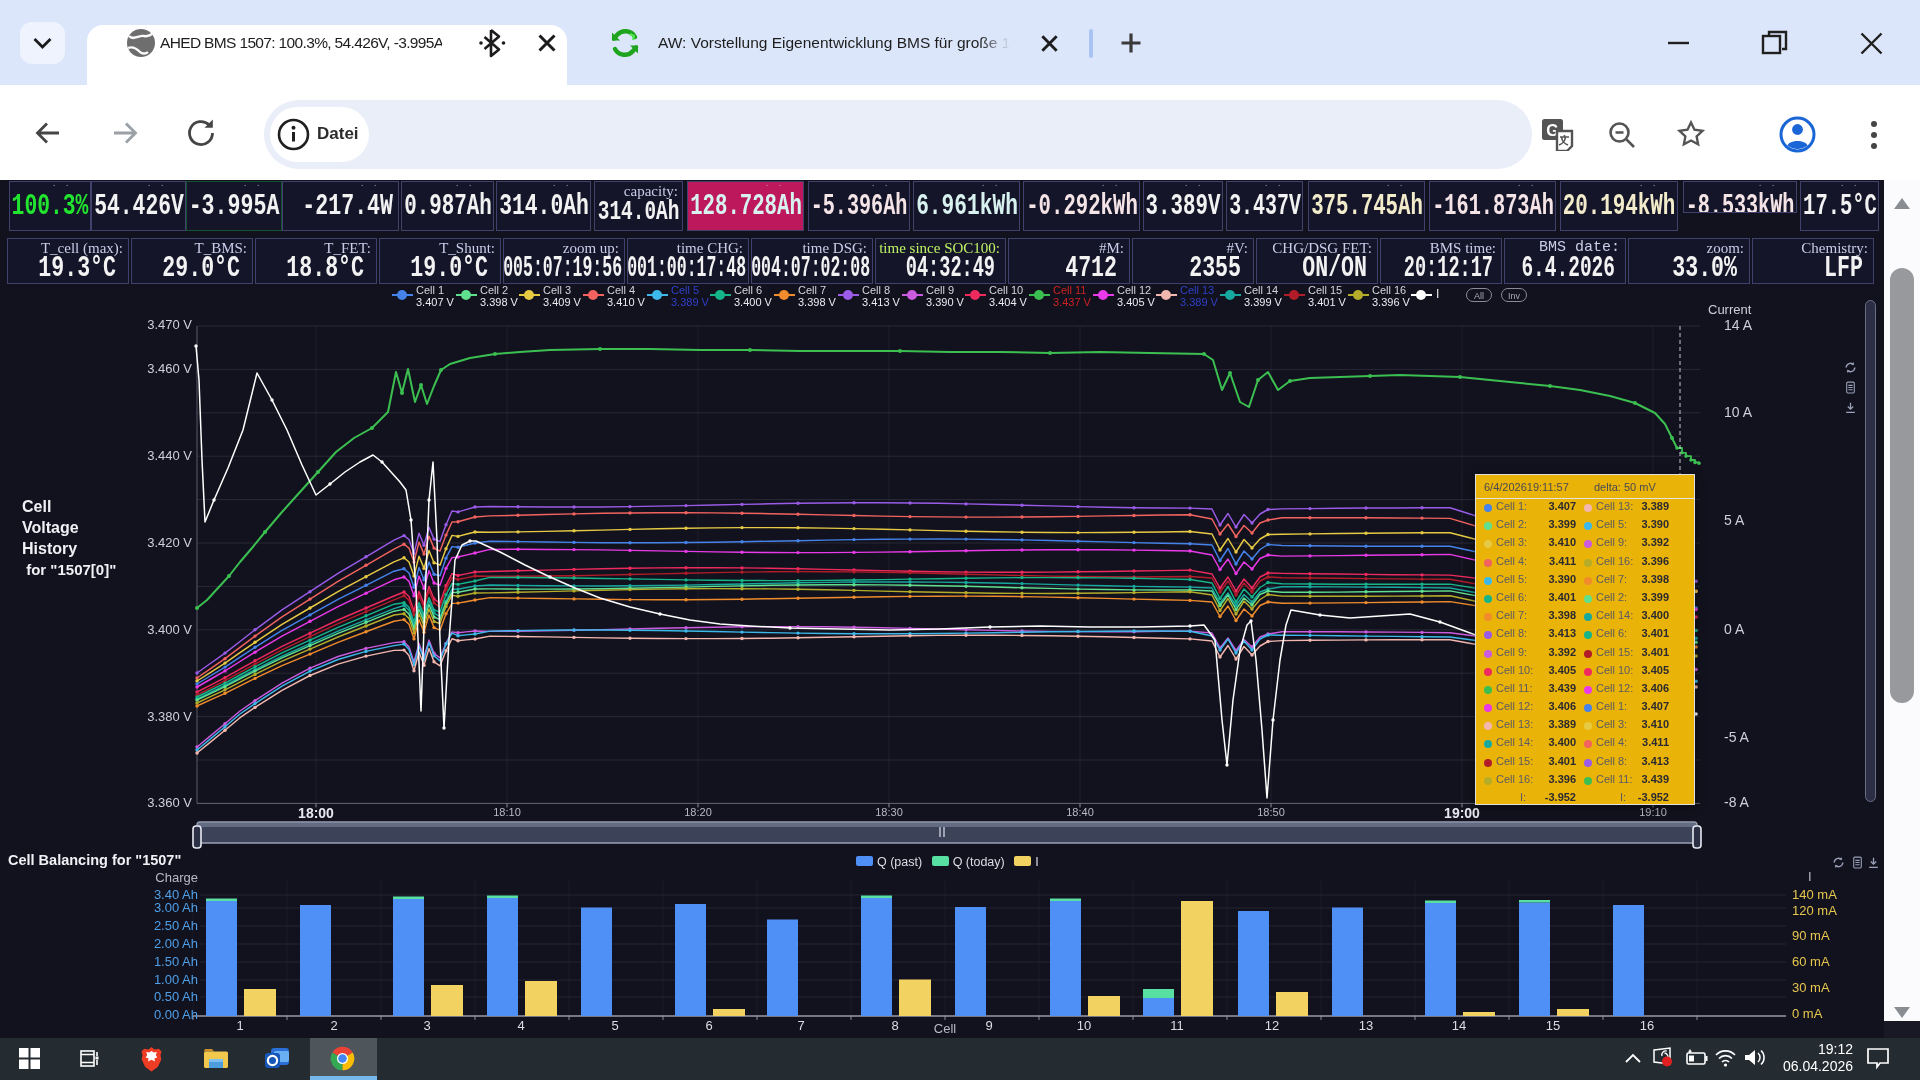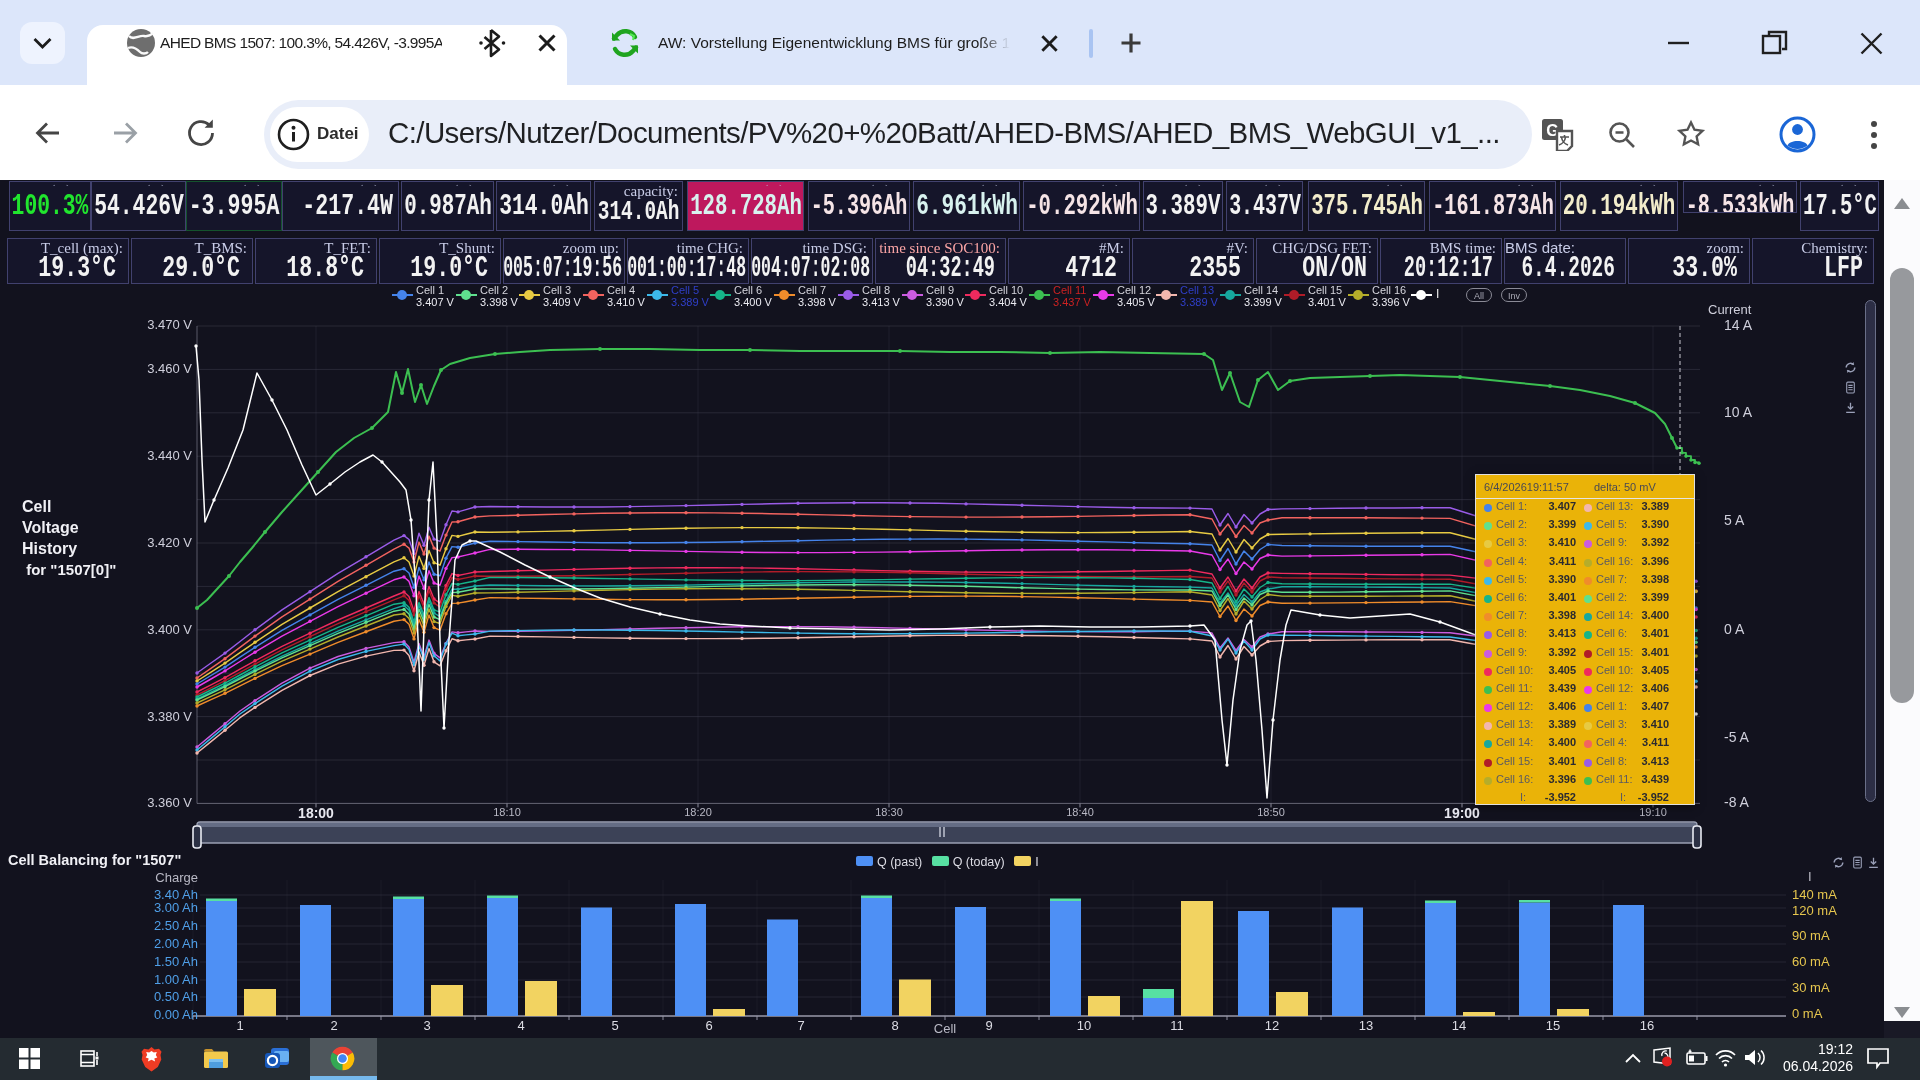--- a/index.html
+++ b/index.html
@@ -65,21 +65,20 @@
       <path d="M27.8 2.5v8.2h-8.2z" fill="#454545"></path>
     </svg>
     <div style="position:absolute;left:264px;top:15px;width:1268px;height:69px;border-radius:34.5px;background:#e9eef9"></div>
     <div style="position:absolute;left:270px;top:22px;width:99px;height:55px;border-radius:27.5px;background:#ffffff"></div>
     <svg style="position:absolute;left:277px;top:33px" width="33" height="33" viewBox="0 0 33 33">
       <circle cx="16.5" cy="16.5" r="14.5" fill="none" stroke="#1f1f1f" stroke-width="2.6"></circle>
       <path d="M16.5 14v9.5" stroke="#1f1f1f" stroke-width="3"></path>
       <circle cx="16.5" cy="9.7" r="2" fill="#1f1f1f"></circle>
     </svg>
     <div style="position:absolute;left:317px;top:39px;font-family:'Liberation Sans',sans-serif;font-size:17px;font-weight:bold;color:#2c2c2c">Datei</div>
-    <div style="position:absolute;left:388px;top:31px;width:1130px;font-family:'Liberation Sans',sans-serif;font-size:29.5px;color:#1f2023;white-space:nowrap;overflow:hidden;letter-spacing:-0.6px">C:/Users/Nutzer/Documents/PV%20+%20Batt/AHED-BMS/AHED_BMS_WebGUI_v1_...</div>
     <svg style="position:absolute;left:1540px;top:32px" width="34" height="34" viewBox="0 0 34 34">
       <rect x="2" y="2" width="21" height="21" rx="2.5" fill="#545454"></rect>
       <text x="12.5" y="18.5" text-anchor="middle" font-family="Liberation Sans" font-size="16" font-weight="bold" fill="#fff">G</text>
       <path d="M17 14h15v15l-5 5H17z" fill="#fff" stroke="#545454" stroke-width="2.4"></path>
       <path d="M20 20h9M24.5 18v2m3.5 8c-3-1-6-4-6.5-8m-2.5 8c3-1 6-4 6.5-8" fill="none" stroke="#545454" stroke-width="1.6"></path>
     </svg>
     <svg style="position:absolute;left:1607px;top:35px" width="30" height="30" viewBox="0 0 30 30">
       <circle cx="12.5" cy="12.5" r="9" fill="none" stroke="#545454" stroke-width="2.6"></circle>
       <path d="M8.5 12.5h8M19.5 19.5L27 27" stroke="#545454" stroke-width="2.6"></path>
     </svg>
@@ -1065,41 +1064,41 @@
     </div>
     <div style="position:absolute;left:627px;top:58px;width:122px;height:46px;background:#15152a;border:1px solid #41416e;overflow:hidden">
       <div style="text-align:right;font-family:'Liberation Serif',serif;font-size:15px;color:#c9cde8;line-height:16px;padding:1px 5px 0 0;white-space:nowrap">time CHG:</div>
       <span style="position:absolute;right:2px;top:15px;font-family:'Liberation Mono',monospace;font-weight:bold;font-size:30px;color:#f2f2f2;line-height:28px;white-space:nowrap;transform:scaleX(0.55);transform-origin:right center">001:00:17:48</span>
     </div>
     <div style="position:absolute;left:751px;top:58px;width:122px;height:46px;background:#15152a;border:1px solid #41416e;overflow:hidden">
       <div style="text-align:right;font-family:'Liberation Serif',serif;font-size:15px;color:#c9cde8;line-height:16px;padding:1px 5px 0 0;white-space:nowrap">time DSG:</div>
       <span style="position:absolute;right:2px;top:15px;font-family:'Liberation Mono',monospace;font-weight:bold;font-size:30px;color:#f2f2f2;line-height:28px;white-space:nowrap;transform:scaleX(0.55);transform-origin:right center">004:07:02:08</span>
     </div>
     <div style="position:absolute;left:875px;top:58px;width:131px;height:46px;background:#15152a;border:1px solid #41416e;overflow:hidden">
-      <div style="text-align:right;font-family:'Liberation Serif',serif;font-size:15px;color:#fca5a5;line-height:16px;padding:1px 5px 0 0;white-space:nowrap">time since SOC100:</div>
+      <div style="text-align:right;font-family:'Liberation Serif',serif;font-size:15px;color:#bef264;line-height:16px;padding:1px 5px 0 0;white-space:nowrap">time since SOC100:</div>
       <span style="position:absolute;right:10px;top:15px;font-family:'Liberation Mono',monospace;font-weight:bold;font-size:30px;color:#f2f2f2;line-height:28px;white-space:nowrap;transform:scaleX(0.62);transform-origin:right center">04:32:49</span>
     </div>
     <div style="position:absolute;left:1008px;top:58px;width:122px;height:46px;background:#15152a;border:1px solid #41416e;overflow:hidden">
       <div style="text-align:right;font-family:'Liberation Serif',serif;font-size:15px;color:#c9cde8;line-height:16px;padding:1px 5px 0 0;white-space:nowrap">#M:</div>
       <span style="position:absolute;right:12px;top:15px;font-family:'Liberation Mono',monospace;font-weight:bold;font-size:30px;color:#f2f2f2;line-height:28px;white-space:nowrap;transform:scaleX(0.72);transform-origin:right center">4712</span>
     </div>
     <div style="position:absolute;left:1132px;top:58px;width:122px;height:46px;background:#15152a;border:1px solid #41416e;overflow:hidden">
       <div style="text-align:right;font-family:'Liberation Serif',serif;font-size:15px;color:#c9cde8;line-height:16px;padding:1px 5px 0 0;white-space:nowrap">#V:</div>
       <span style="position:absolute;right:12px;top:15px;font-family:'Liberation Mono',monospace;font-weight:bold;font-size:30px;color:#f2f2f2;line-height:28px;white-space:nowrap;transform:scaleX(0.72);transform-origin:right center">2355</span>
     </div>
     <div style="position:absolute;left:1256px;top:58px;width:122px;height:46px;background:#15152a;border:1px solid #41416e;overflow:hidden">
       <div style="text-align:right;font-family:'Liberation Serif',serif;font-size:15px;color:#c9cde8;line-height:16px;padding:1px 5px 0 0;white-space:nowrap">CHG/DSG FET:</div>
       <span style="position:absolute;right:10px;top:15px;font-family:'Liberation Mono',monospace;font-weight:bold;font-size:30px;color:#f2f2f2;line-height:28px;white-space:nowrap;transform:scaleX(0.72);transform-origin:right center">ON/ON</span>
     </div>
     <div style="position:absolute;left:1380px;top:58px;width:122px;height:46px;background:#15152a;border:1px solid #41416e;overflow:hidden">
       <div style="text-align:right;font-family:'Liberation Serif',serif;font-size:15px;color:#c9cde8;line-height:16px;padding:1px 5px 0 0;white-space:nowrap">BMS time:</div>
       <span style="position:absolute;right:8px;top:15px;font-family:'Liberation Mono',monospace;font-weight:bold;font-size:30px;color:#f2f2f2;line-height:28px;white-space:nowrap;transform:scaleX(0.62);transform-origin:right center">20:12:17</span>
     </div>
     <div style="position:absolute;left:1504px;top:58px;width:122px;height:46px;background:#15152a;border:1px solid #41416e;overflow:hidden">
-      <div style="text-align:left;font-family:Liberation Sans, sans-serif;font-size:15px;color:#c9cde8;line-height:16px;padding:1px 5px 0 0;white-space:nowrap">BMS date:</div>
+      <div style="text-align:right;font-family:Liberation Mono, monospace;font-size:15px;color:#c9cde8;line-height:16px;padding:1px 5px 0 0;white-space:nowrap">BMS date:</div>
       <span style="position:absolute;right:10px;top:15px;font-family:'Liberation Mono',monospace;font-weight:bold;font-size:30px;color:#f2f2f2;line-height:28px;white-space:nowrap;transform:scaleX(0.65);transform-origin:right center">6.4.2026</span>
     </div>
     <div style="position:absolute;left:1628px;top:58px;width:122px;height:46px;background:#15152a;border:1px solid #41416e;overflow:hidden">
       <div style="text-align:right;font-family:'Liberation Serif',serif;font-size:15px;color:#c9cde8;line-height:16px;padding:1px 5px 0 0;white-space:nowrap">zoom:</div>
       <span style="position:absolute;right:12px;top:15px;font-family:'Liberation Mono',monospace;font-weight:bold;font-size:30px;color:#f2f2f2;line-height:28px;white-space:nowrap;transform:scaleX(0.72);transform-origin:right center">33.0%</span>
     </div>
     <div style="position:absolute;left:1752px;top:58px;width:122px;height:46px;background:#15152a;border:1px solid #41416e;overflow:hidden">
       <div style="text-align:right;font-family:'Liberation Serif',serif;font-size:15px;color:#c9cde8;line-height:16px;padding:1px 5px 0 0;white-space:nowrap">Chemistry:</div>
       <span style="position:absolute;right:10px;top:15px;font-family:'Liberation Mono',monospace;font-weight:bold;font-size:30px;color:#f2f2f2;line-height:28px;white-space:nowrap;transform:scaleX(0.72);transform-origin:right center">LFP</span>
     </div>

